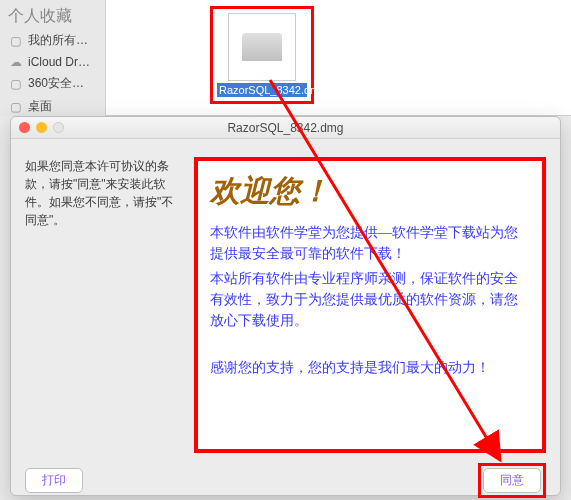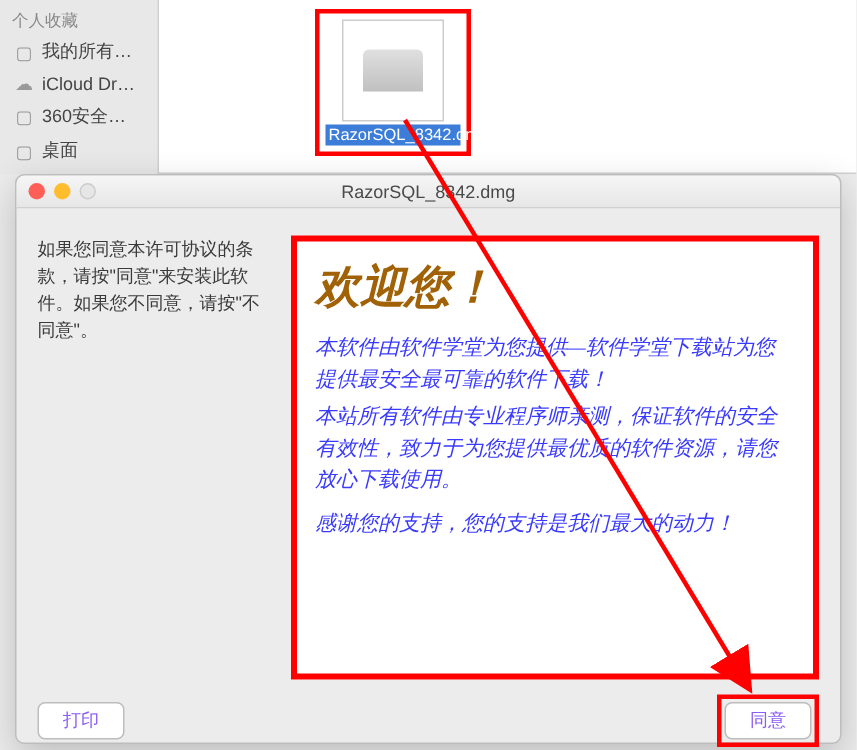--- a/index.html
+++ b/index.html
@@ -1,21 +1,21 @@
 <!DOCTYPE html>
 <html><head>
 <meta charset="utf-8">
 <style>
 * { margin: 0; padding: 0; box-sizing: border-box; }
 body { font-family: -apple-system, "Helvetica Neue", Arial, sans-serif; font-size: 13px; background: #ececec; width: 571px; height: 500px; overflow: hidden; position: relative; }
 
 
 .finder-bg { position: absolute; top: 0; left: 0; width: 571px; height: 116px; background: #fff; border-bottom: 1px solid #d0d0d0; }
 .sidebar { position: absolute; top: 0; left: 0; width: 106px; height: 116px; background: #e8e8e8; border-right: 1px solid #d0d0d0; padding: 4px 0; }
-.sidebar-header { color: #888; font-size: 11px; padding: 2px 8px; }
+.sidebar-header { color: #888; font-size: 16px; padding: 2px 8px; }
 .sidebar-item { display: flex; align-items: center; padding: 3px 8px; color: #444; font-size: 12px; white-space: nowrap; overflow: hidden; }
 .sidebar-item .si-icon { width: 16px; display: inline-block; text-align: center; margin-right: 4px; color: #999; }
 
 
 .file-area { position: absolute; top: 6px; left: 210px; }
 .file-icon-wrap { border: 3px solid #ff0000; padding: 4px; display: inline-block; }
 .file-thumb { width: 68px; height: 68px; background: #fff; border: 1px solid #ccc; display: flex; align-items: center; justify-content: center; margin: 0 auto 2px; }
 .file-thumb-inner { width: 40px; height: 28px; background: linear-gradient(#e0e0e0,#c0c0c0); border-radius: 4px 4px 0 0; }
 .file-label { background: #3b7dd8; color: #fff; text-align: center; font-size: 11px; padding: 1px 2px; line-height: 1.1; width: 90px; }
 
@@ -26,21 +26,21 @@
 .traffic span { width: 11px; height: 11px; border-radius: 50%; display: inline-block; }
 .t-close { background: #ff5f56; }
 .t-min { background: #ffbd2e; }
 .t-max { background: #e6e6e6; border: 1px solid #ccc; }
 .title-text { margin: 0 auto; font-size: 12px; color: #4a4a4a; }
 
 .dialog-body { display: flex; height: 318px; padding: 18px 14px 4px 14px; gap: 14px; }
 .instructions { width: 155px; font-size: 12px; color: #3a3a3a; line-height: 1.5; }
 .license-box { flex: 1; background: #fff; border: 4px solid #ff0000; padding: 10px 12px; overflow: hidden; }
 .license-title { font-family: "Kaiti SC","STKaiti",cursive,serif; color: #a16207; font-size: 30px; font-style: italic; font-weight: bold; margin-bottom: 10px; }
-.license-text { font-family: "Kaiti SC","STKaiti",cursive,serif; color: #3a3aff; font-size: 14px; line-height: 1.5; font-style: italic; }
+.license-text { font-family: "Kaiti SC","STKaiti",cursive,serif; color: #3a3aff; font-size: 14px; line-height: 1.5; }
 .license-text p { margin-bottom: 4px; }
 
 .button-row { display: flex; padding: 6px 14px 10px; gap: 8px; align-items: center; }
 .btn { background: #fff; border: 1px solid #bdbdbd; border-radius: 5px; padding: 3px 16px; font-size: 12px; color: #8b5cf6; cursor: pointer; }
 .btn-agree-wrap { border: 3px solid #ff0000; padding: 2px; }
 .btn-agree-wrap .btn { margin: 0; }
 .spacer { flex: 1; }
 
 
 .arrow-svg { position: absolute; top: 20px; left: 220px; pointer-events: none; }
@@ -89,21 +89,21 @@
     <div class="title-text">RazorSQL_8342.dmg</div>
   </div>
 
   <div class="dialog-body">
     <div class="instructions">如果您同意本许可协议的条款，请按"同意"来安装此软件。如果您不同意，请按"不同意"。</div>
     <div class="license-box">
       <div class="license-title">欢迎您！</div>
       <div class="license-text">
         <p>本软件由软件学堂为您提供—软件学堂下载站为您提供最安全最可靠的软件下载！</p>
         <p>本站所有软件由专业程序师亲测，保证软件的安全有效性，致力于为您提供最优质的软件资源，请您放心下载使用。</p>
-        <p style="margin-top:8px;">感谢您的支持，您的支持是我们最大的动力！</p>
+        <p style="margin-top:26px;">感谢您的支持，您的支持是我们最大的动力！</p>
       </div>
     </div>
   </div>
 
   <div class="button-row">
     <button class="btn">打印</button>
     <div class="spacer"></div>
     <span class="btn-agree-wrap">
       <button class="btn">同意</button>
     </span>

